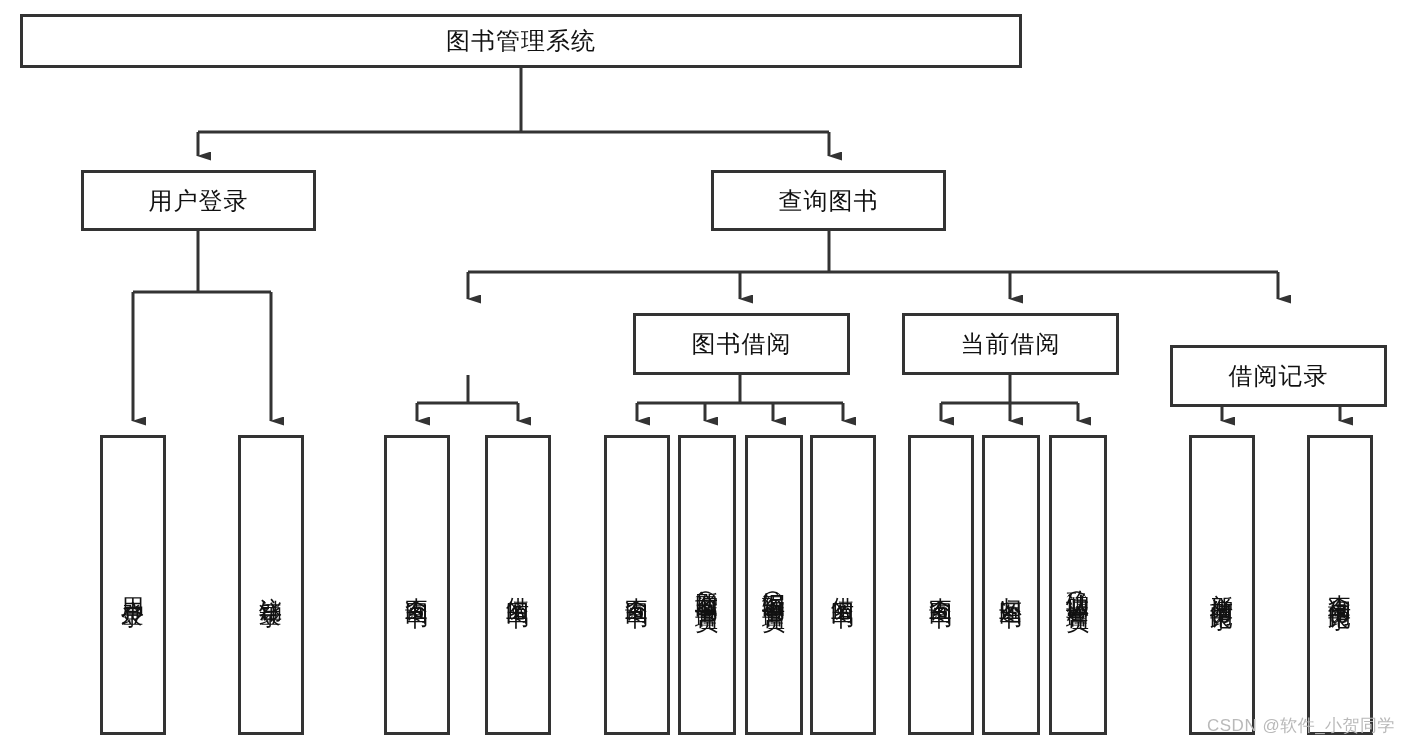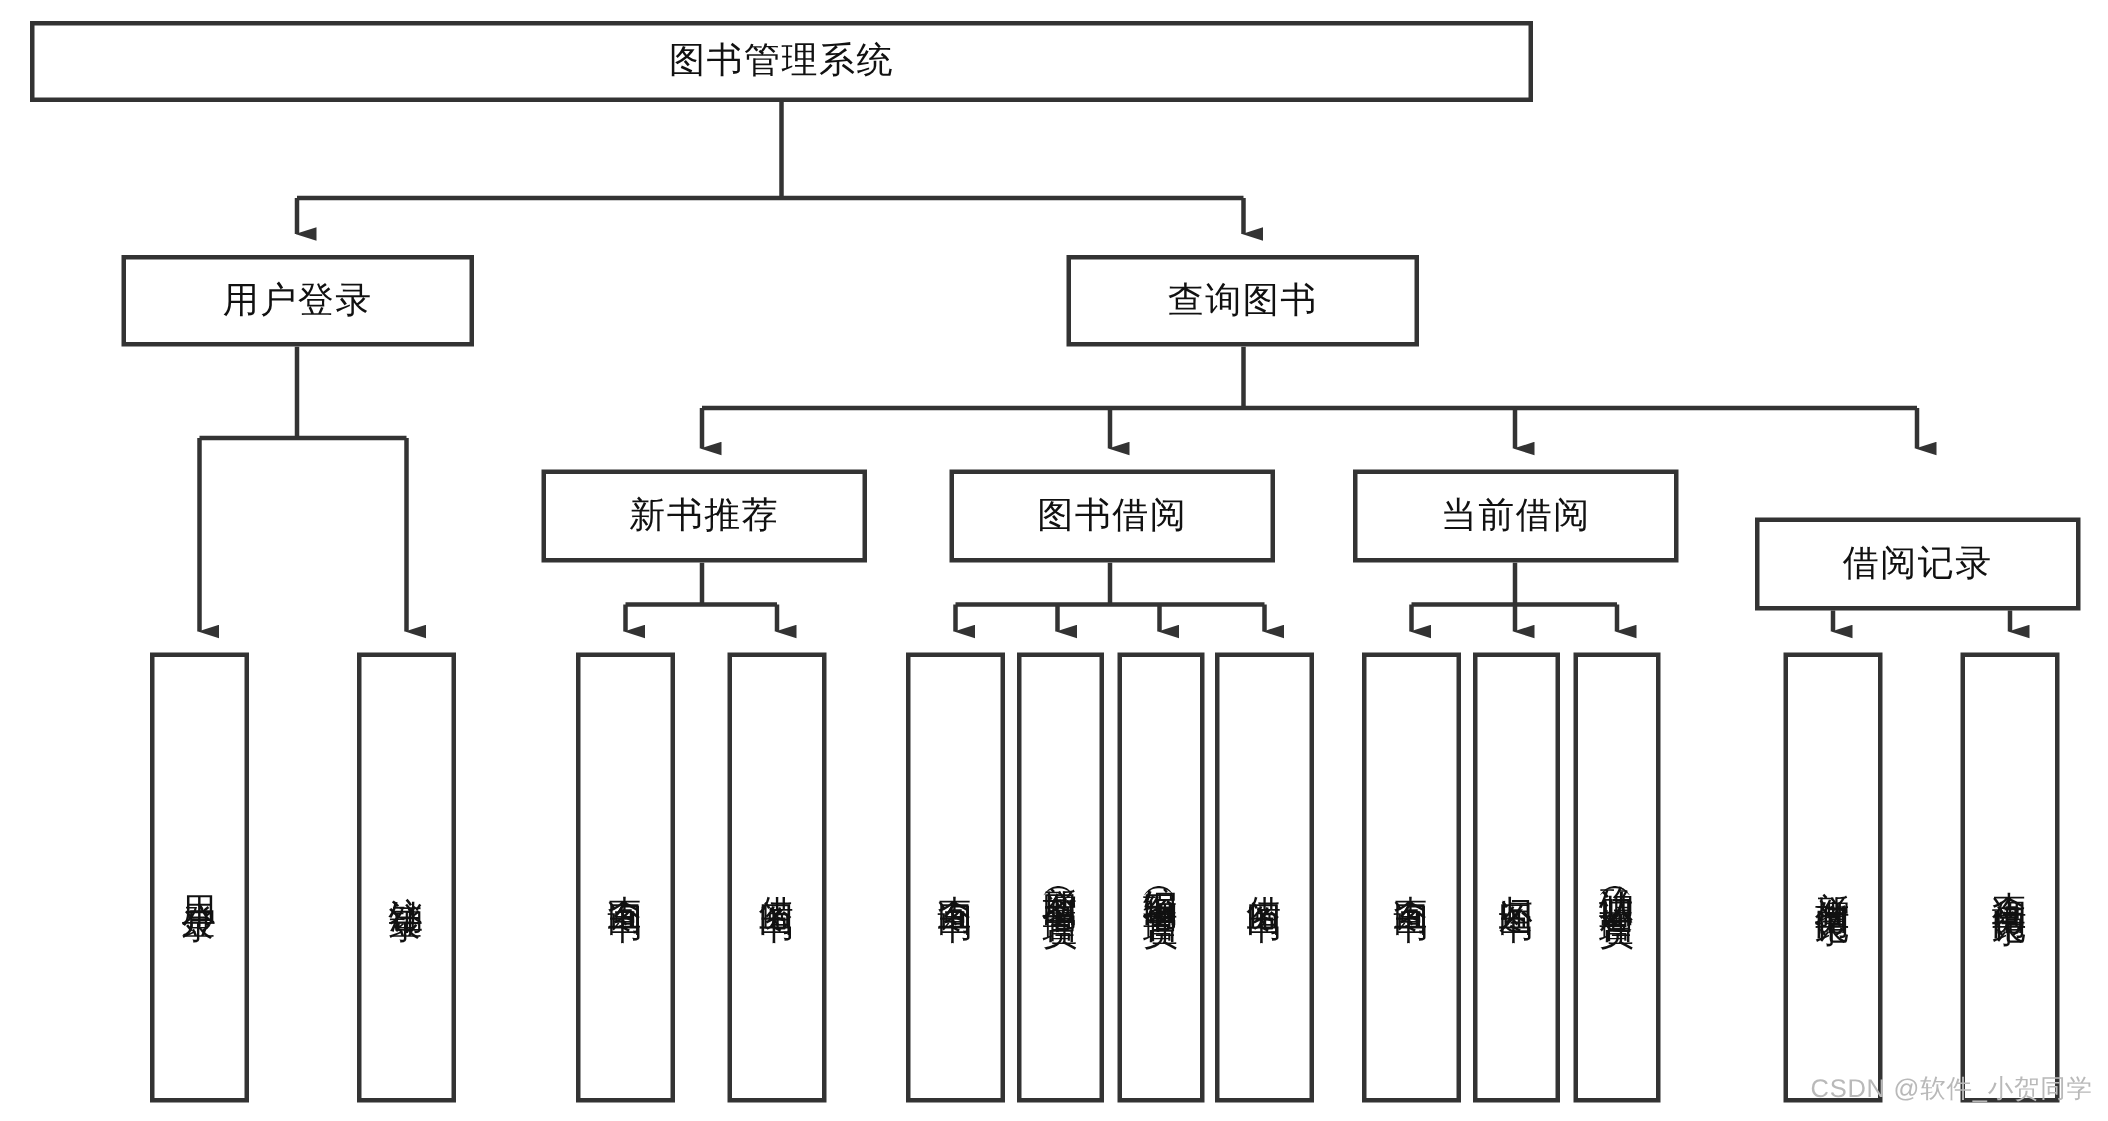--- a/index.html
+++ b/index.html
@@ -126,23 +126,20 @@
   </div>
 
   <div class="node horiz" style="left:81px;top:170px;width:235px;height:61px;">
     <span class="lbl">用户登录</span>
   </div>
 
   <div class="node horiz" style="left:711px;top:170px;width:235px;height:61px;">
     <span class="lbl">查询图书</span>
   </div>
 
-  <div class="node horiz" style="left:361px;top:313px;width:217px;height:62px;">
-    <span class="lbl">新书推荐</span>
-  </div>
 
   <div class="node horiz" style="left:902px;top:313px;width:217px;height:62px;">
     <span class="lbl">当前借阅</span>
   </div>
 
   <div class="node horiz" style="left:633px;top:313px;width:217px;height:62px;">
     <span class="lbl">图书借阅</span>
   </div>
 
   <div class="node horiz" style="left:1170px;top:313px;width:217px;height:62px;margin-top:32px;">

